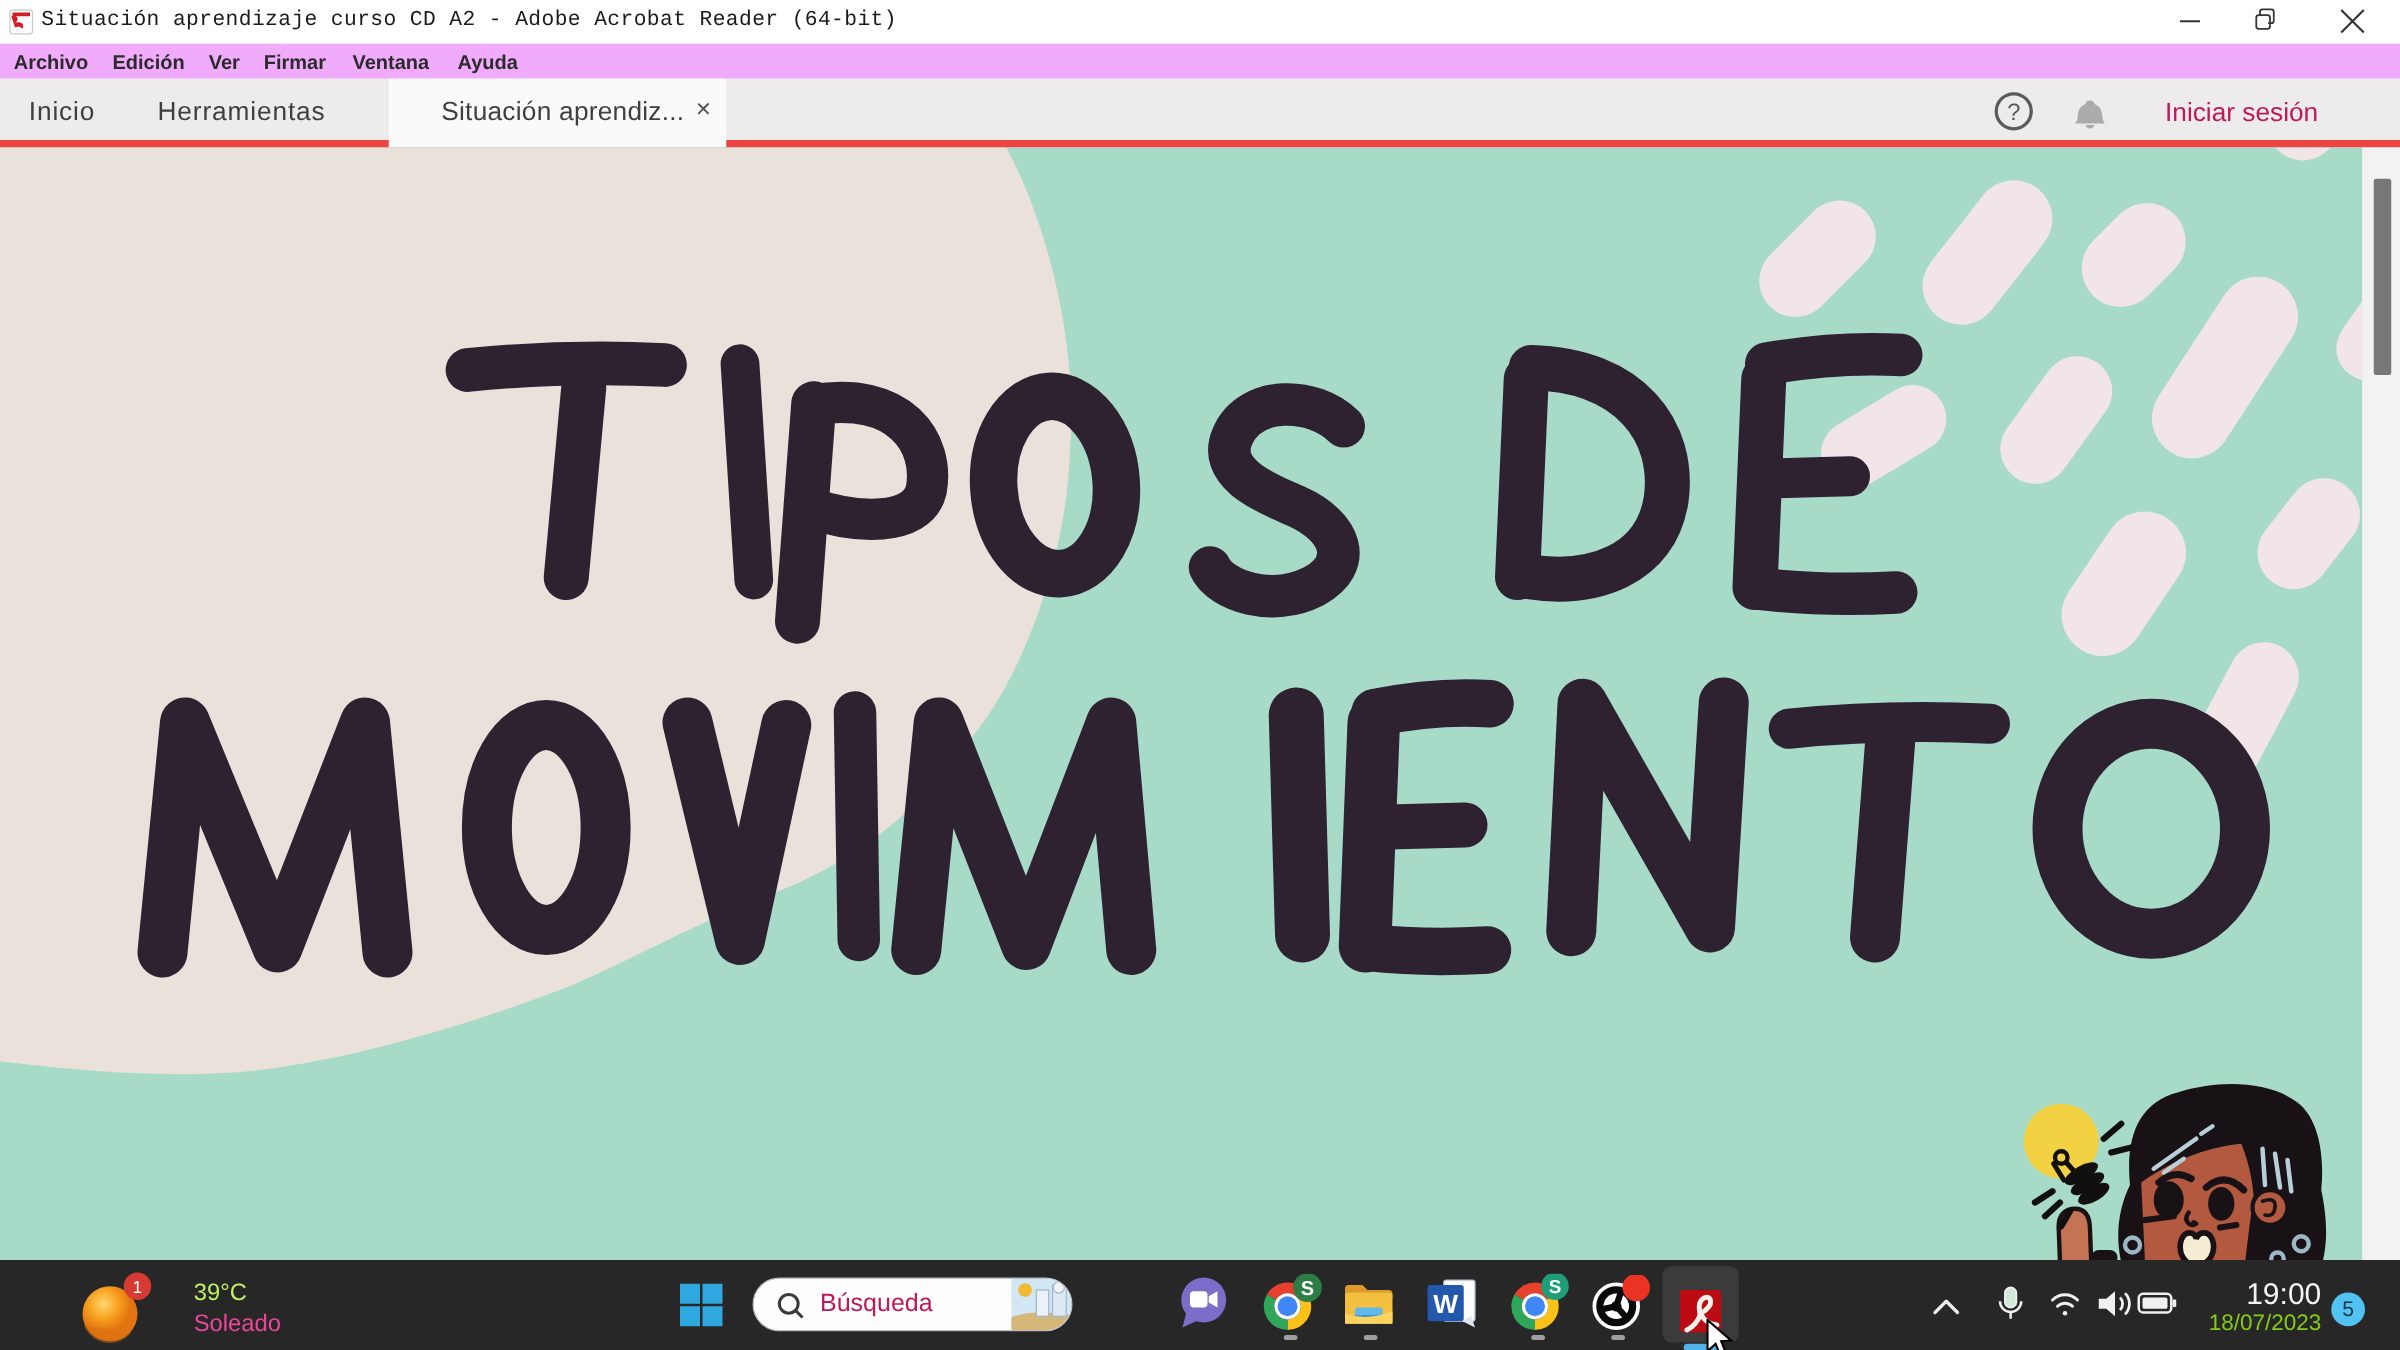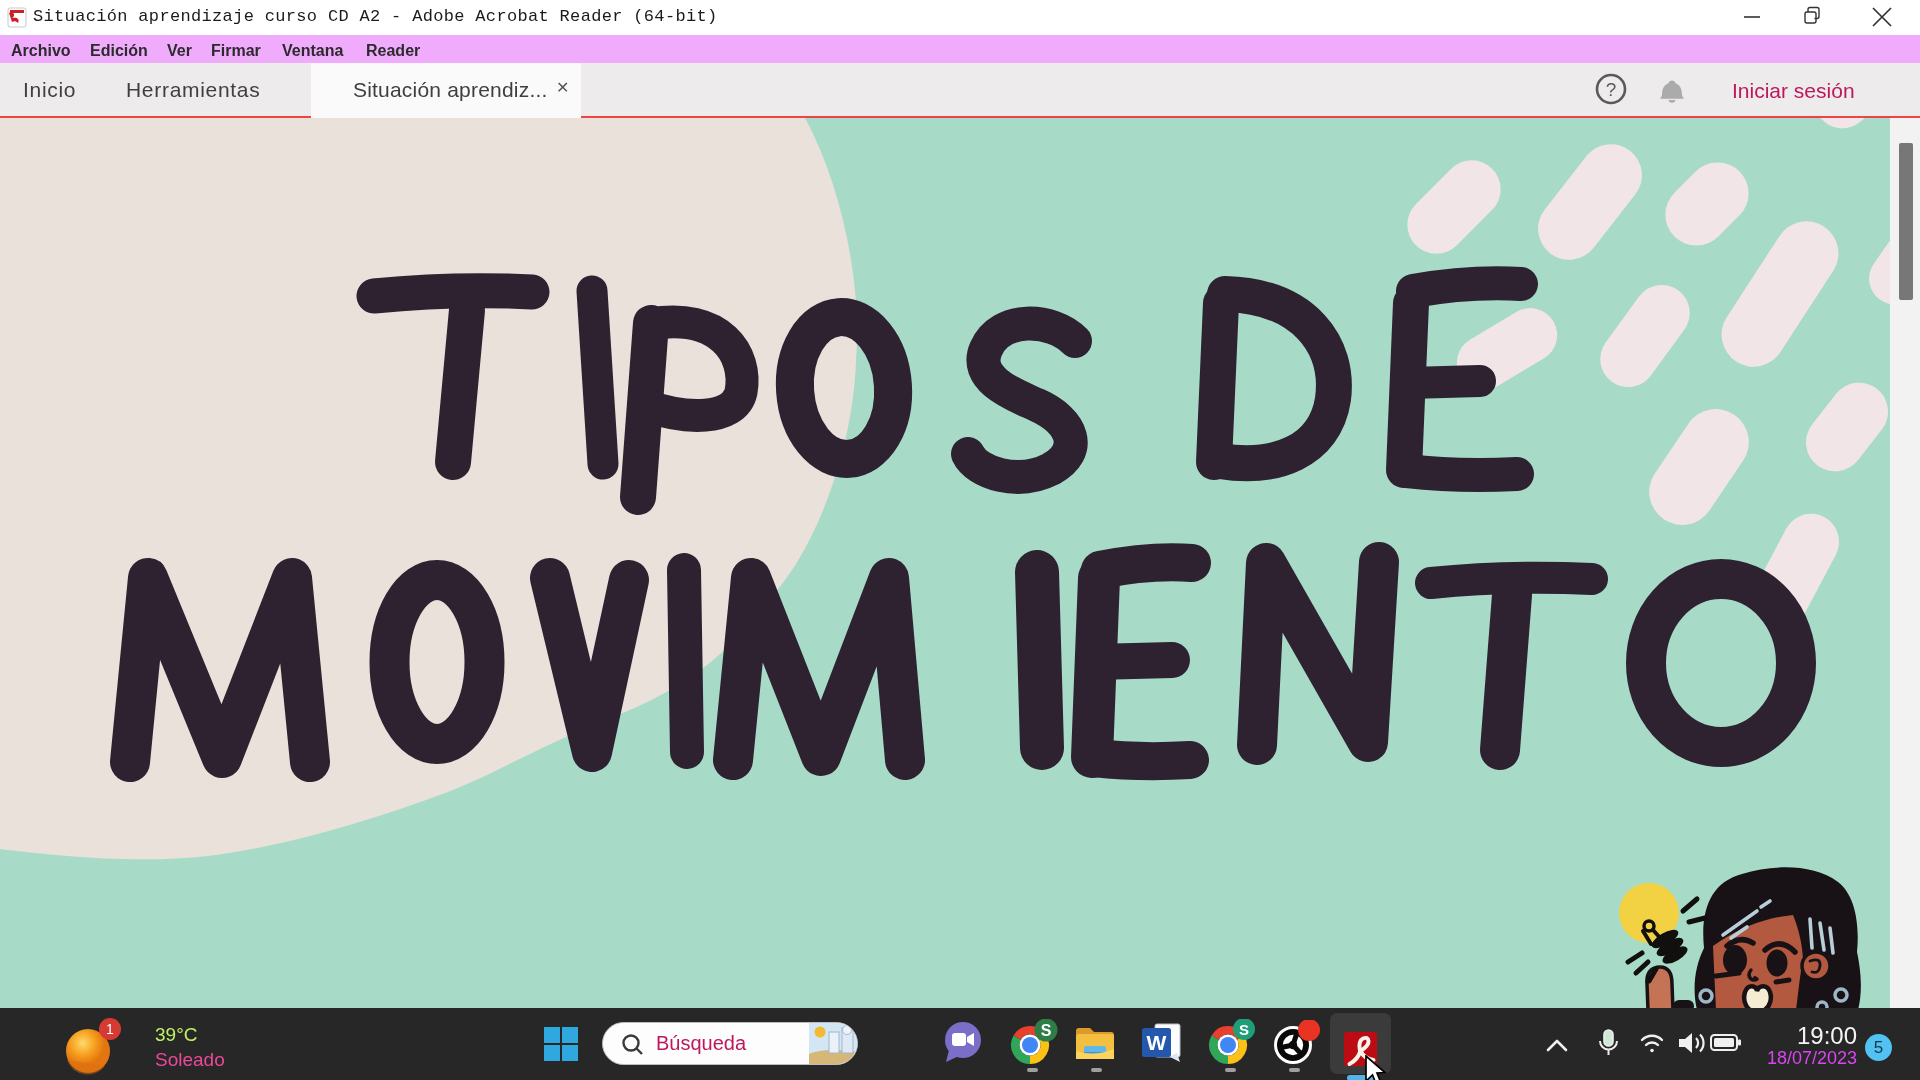--- a/index.html
+++ b/index.html
@@ -2,21 +2,21 @@
 <html><head>
 <meta charset="utf-8">
 <style>
   * { margin:0; padding:0; box-sizing:border-box; }
   html,body { width:1920px; height:1080px; overflow:hidden; background:#fff;
     font-family:"Liberation Sans", sans-serif; }
   #titlebar { position:absolute; left:0; top:0; width:1920px; height:35px; background:#ffffff; }
   #titletext { position:absolute; left:33px; top:7px; font-size:17px; color:#1b1b1b; letter-spacing:0.33px;font-family:Liberation Mono, monospace; }
   #menubar { position:absolute; left:0; top:35px; width:1920px; height:28px; background:#f0abfc;font-weight:bold; }
   .menu { position:absolute; top:7px; font-size:16px; color:#2b2b2b; }
-  #tabbar { position:absolute; left:0; top:63px; width:1920px; height:55px; background:#edebeb; border-bottom:2px solid #ef4444; }
+  #tabbar { position:absolute; left:0; top:63px; width:1920px; height:55px; background:#edebeb; border-bottom:6px solid #ef4444; }
   .tabtxt { position:absolute; top:15px; font-size:21px; color:#3f3f3f; letter-spacing:0.7px; }
   #activetab { position:absolute; left:311px; top:0; width:270px; height:55px; background:#fbfafa; }
   #content { position:absolute; left:0; top:118px; width:1890px; height:890px; background:#a7dbc8; overflow:hidden; }
   #scrollcol { position:absolute; left:1890px; top:118px; width:30px; height:890px; background:#f2f2f2; }
   #scrollthumb { position:absolute; left:9px; top:25px; width:14px; height:157px; background:#777; border-radius:2px; }
   #taskbar { position:absolute; left:0; top:1008px; width:1920px; height:72px; background:#272727; }
 </style>
 </head>
 <body>
 <div id="titlebar">
@@ -32,21 +32,21 @@
     <path d="M108 12 v-2.5 a2 2 0 0 1 2-2 h7 a2 2 0 0 1 2 2 v7 a2 2 0 0 1 -2 2 h-2.5" fill="none" stroke="#333" stroke-width="1.4"></path>
     <path d="M173 8 L191 26 M191 8 L173 26" stroke="#333" stroke-width="1.7"></path>
   </svg>
 </div>
 <div id="menubar">
   <div class="menu" style="left:11px">Archivo</div>
   <div class="menu" style="left:90px">Edición</div>
   <div class="menu" style="left:167px">Ver</div>
   <div class="menu" style="left:211px">Firmar</div>
   <div class="menu" style="left:282px">Ventana</div>
-  <div class="menu" style="left:366px">Reader</div>
+  <div class="menu" style="left:366px">Ayuda</div>
 </div>
 <div id="tabbar">
   <div class="tabtxt" style="left:23px">Inicio</div>
   <div class="tabtxt" style="left:126px">Herramientas</div>
   <div id="activetab"></div>
   <div class="tabtxt" style="left:353px;color:#3f3f3f;letter-spacing:0.2px">Situación aprendiz...</div>
   <div class="tabtxt" style="left:556px;font-size:16px;color:#555">✕</div>
   <svg width="40" height="40" style="position:absolute;left:1594px;top:9px">
     <circle cx="17" cy="17" r="14" fill="none" stroke="#5a5a5a" stroke-width="2.6"></circle>
     <text x="17" y="24" font-size="19" fill="#5a5a5a" text-anchor="middle" font-family="Liberation Sans">?</text>
@@ -292,15 +292,15 @@
       <path d="M21 30 a7 7 0 0 1 0 10" fill="none" stroke="#f0f0f0" stroke-width="2.2"></path>
       <path d="M25 26.5 a12 12 0 0 1 0 17" fill="none" stroke="#f0f0f0" stroke-width="2.2"></path>
     </g>
     <g transform="translate(174,0)">
       <rect x="2" y="27" width="26" height="15" rx="3.5" fill="none" stroke="#f0f0f0" stroke-width="2"></rect>
       <rect x="5" y="30" width="20" height="9" rx="1.5" fill="#f0f0f0"></rect>
       <rect x="29" y="31.5" width="3" height="6" rx="1" fill="#f0f0f0"></rect>
     </g>
   </svg>
   <div style="position:absolute;left:1760px;top:14px;width:97px;text-align:right;font-size:24px;color:#f4f4f4">19:00</div>
-  <div style="position:absolute;left:1744px;top:40px;width:113px;text-align:right;font-size:18px;color:#d946ef">18/07/2023</div>
+  <div style="position:absolute;left:1744px;top:40px;width:113px;text-align:right;font-size:18px;color:#84cc16">18/07/2023</div>
   <div style="position:absolute;left:1865px;top:26px;width:27px;height:27px;border-radius:50%;background:#51c2f2;color:#10364a;font-size:17px;text-align:center;line-height:27px">5</div>
 </div>
 
 </body></html>

